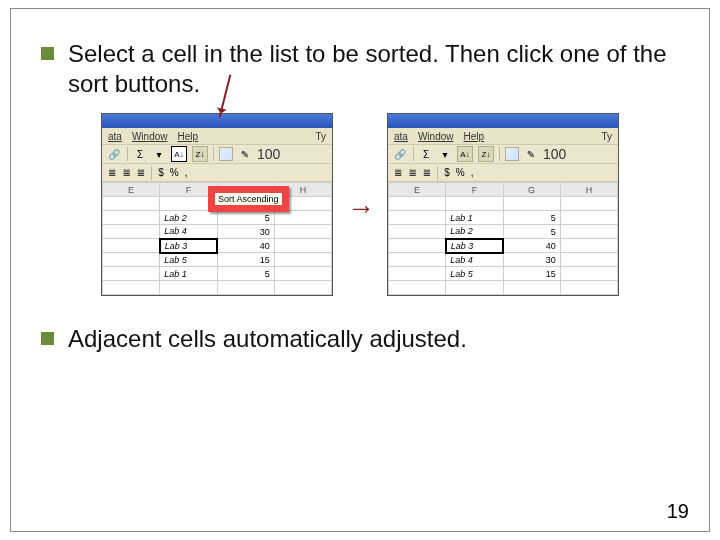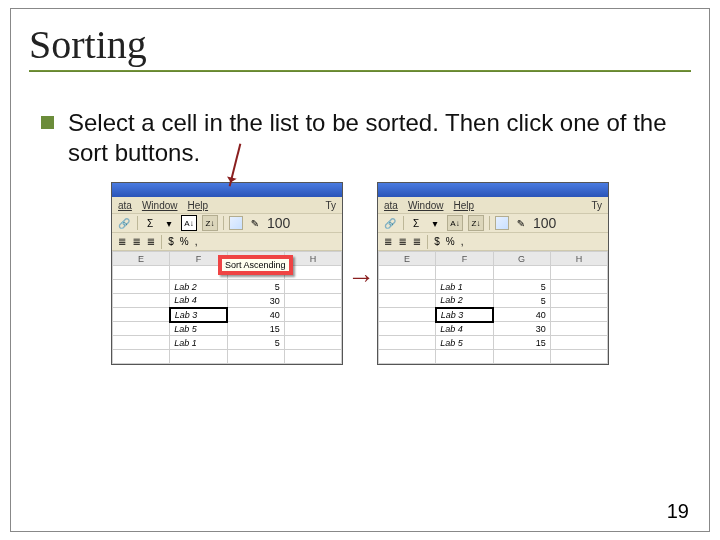--- a/index.html
+++ b/index.html
@@ -34,21 +34,21 @@
   }
   .body {
     padding: 30px 30px 10px 30px;
   }
   .bullet-row { display: flex; align-items: flex-start; margin-bottom: 14px; }
   .sq {
     width: 13px; height: 13px; background: #6b8c3a; margin-top: 8px; margin-right: 14px; flex: 0 0 13px;
   }
   .bullet-text { font-size: 24px; color: #111; line-height: 1.25; }
   .shot-row {
-    display: flex; align-items: center; justify-content: center; gap: 4px;
+    display: flex; align-items: center; justify-content: center; gap: 14px;
     margin: 8px 0 28px 0;
   }
   .arrow-right {
     font-size: 28px; color: #8a1f1f; font-weight: bold; letter-spacing: -2px;
   }
   .mini {
     width: 232px;
     border: 1px solid #555;
     background: #fff;
     font-size: 10px;
@@ -79,44 +79,40 @@
   table.sheet th, table.sheet td {
     border: 1px solid #cfcfcf; height: 14px; font-size: 9px; text-align: center;
     padding: 0 2px; background:#fff;
   }
   table.sheet th { background:#e8e8e8; color:#555; font-weight:normal; }
   table.sheet td.l { text-align:left; padding-left:4px;font-style:italic; }
   table.sheet td.r { text-align:right; padding-right:4px; }
   td.sel { border:2px solid #000 !important;margin-top:16px; }
   .tooltip {
     position:absolute; left:106px; top:72px;
-    background:#fffff0; border:4px solid #ef4444; font-size:9px; padding:1px 3px;
+    background:#fffff0; border:7px solid #ef4444; font-size:9px; padding:1px 3px;
     box-shadow: 2px 2px 2px rgba(0,0,0,.4);
   }
   .diag-arrow {
     position:absolute; width:2px; height:44px; background:#8a1f1f;
     transform: rotate(14deg); top:-40px; left:122px;
   }
   .diag-arrow::after{
     content:""; position:absolute; bottom:-1px; left:-4px;
     border:5px solid transparent; border-top-color:#8a1f1f;
   }
   .page-num {
     position:absolute; bottom:8px; right:20px; font-family:Liberation Sans, sans-serif; font-size:20px;
   }
   .pict { display:inline-block; width:14px; height:14px; border:1px solid #b3ad90; background:linear-gradient(135deg,#e6f0ff,#c9e0ff); }
 </style>
 </head>
 <body>
 
 <div class="frame">
-  <div class="title-wrap">
-    <div class="title">Sorting</div>
-    <hr class="rule">
-  </div>
 
   <div class="body">
     <div class="bullet-row">
       <div class="sq"></div>
       <div class="bullet-text">Select a cell in the list to be sorted.  Then click one of the sort buttons.</div>
     </div>
 
     <div class="shot-row">
 
       <div class="mini">
@@ -288,16 +284,20 @@
                   <td></td>
                   <td></td>
                 </tr>
           </tbody>
             </table>
         </div>
       </div>
 
     </div>
 
+    <div class="bullet-row">
+      <div class="sq"></div>
+      <div class="bullet-text">Adjacent cells automatically adjusted.</div>
+    </div>
   </div>
 
   <div class="page-num">19</div>
 </div>
 
 </body></html>

